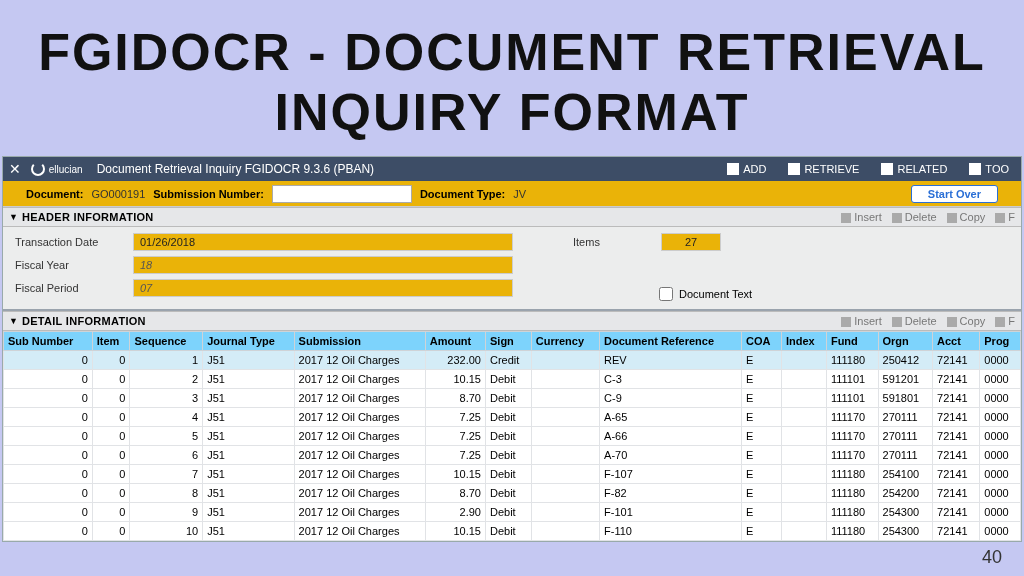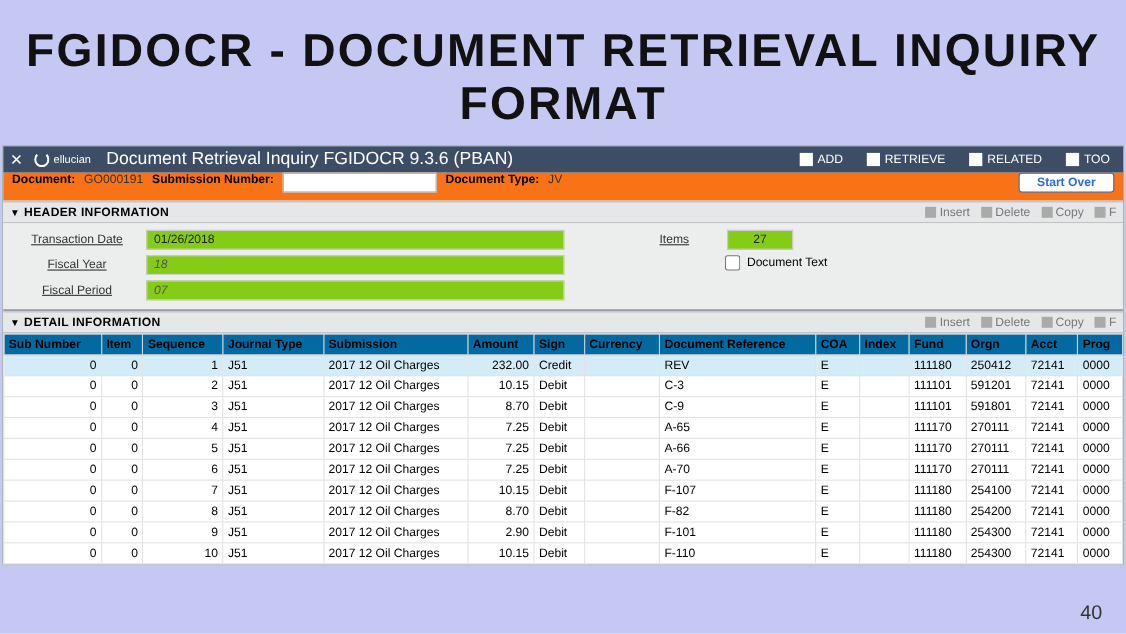--- a/index.html
+++ b/index.html
@@ -7,21 +7,21 @@
     width: 1024px;
     height: 576px;
     background: #c5c8f2;
     font-family: Arial, Helvetica, sans-serif;
     font-size: 11px;
     overflow: hidden;
     position: relative;
   }
   .slide-title {
     font-family: "Arial Narrow", Arial, sans-serif;
-    font-size: 42px;
+    font-size: 52px;
     font-weight: 600;
     letter-spacing: 2px;
     text-align: center;
     padding: 22px 0 14px 0;
     color: #111;
   }
   .app {
     margin: 0 2px;
     background: #fff;
     border: 1px solid #9aa;
@@ -34,26 +34,26 @@
     height: 24px;
     padding: 0 6px;
     gap: 10px;
   }
   .topbar .x-icon { font-size: 14px; cursor: pointer; }
   .topbar .brand { display:flex; align-items:center; gap:4px; font-size:10px; }
   .topbar .brand-swirl {
     display:inline-block; width:14px; height:14px; border:2px solid #fff; border-radius:50%;
     border-top-color:transparent;
   }
-  .topbar .title { font-size: 16px; margin-left: 4px; }
+  .topbar .title { font-size: 12px; margin-left: 4px; }
   .topbar .spacer { flex: 1; }
   .topbar .tool { display:flex; gap:4px; font-size:11px; cursor:pointer; padding:0 6px;}
   .tool .ticon { width:12px; height:12px; background:#fff; display:inline-block; }
   .subbar {
-    display:flex; align-items:flex-start; background:#f97316; height:26px; padding:0 8px; gap:8px;
+    display:flex; align-items:center; background:#eab308; height:26px; padding:0 23px; gap:8px;
     border-bottom:1px solid #ccc;
   }
   .subbar label { font-weight:bold; }
   .subbar .val { color:#333; }
   .subbar input {
     height:18px; border:1px solid #aaa; padding:0 4px; font-size:11px;
   }
   .start-over {
     margin-left:auto; border:1px solid #2a6fd6; color:#2a6fd6; background:#fff;
     padding:2px 16px; border-radius:3px; font-size:11px; cursor:pointer; font-weight:bold;
@@ -66,33 +66,33 @@
   .section-bar .sect-title { font-weight:bold; letter-spacing:0.3px;}
   .section-bar .right-tools { margin-left:auto; display:flex; gap:10px; color:#777; }
   .section-bar .right-tools span { cursor:pointer; }
   .rt-icon { display:inline-block; width:10px; height:10px; background:#aaa; margin-right:3px; vertical-align:middle;}
   .header-info {
     background:#eceded; padding:6px 12px 8px 12px; display:flex; gap:60px;
     border-bottom:2px solid #9aa3ad;
   }
   .header-col { display:flex; flex-direction:column; gap:5px; }
   .hrow { display:flex; align-items:center; gap:8px; }
-  .hrow .lbl { width:110px; text-align:center; color:#333;text-decoration:underline; }
+  .hrow .lbl { width:110px; text-align:left; color:#333; }
   .hrow .fld {
-    background:#84cc16; border:1px solid #ccc; padding:2px 6px; min-width:120px; height:18px;
+    background:#eab308; border:1px solid #ccc; padding:2px 6px; min-width:120px; height:18px;
     display:flex; align-items:center; color:#555; font-style:italic;
   }
   .hrow .fld.norm { font-style:normal; color:#222;}
   .hrow input[type=checkbox]{ width:14px; height:14px;}
-  .chk-row { display:flex; align-items:center; gap:6px; }
+  .chk-row { display:flex; align-items:center; gap:6px;margin-top:31px; }
   table.detail {
     width:100%; border-collapse:collapse; font-size:11px;
   }
   table.detail th {
-    background:#0369a1; border:1px solid #cfd3d7; padding:3px 4px; text-align:left; font-weight:bold;
+    background:#7dd3fc; border:1px solid #cfd3d7; padding:3px 4px; text-align:left; font-weight:bold;
     white-space:nowrap;
   }
   table.detail td {
     border:1px solid #e1e3e6; padding:3px 4px; white-space:nowrap;
   }
   table.detail tr.selected td { background:#d4ecf7; }
   .num { text-align:right; }
   .page-num {
     position:absolute; bottom:8px; right:22px; font-size:18px; color:#333;
   }

